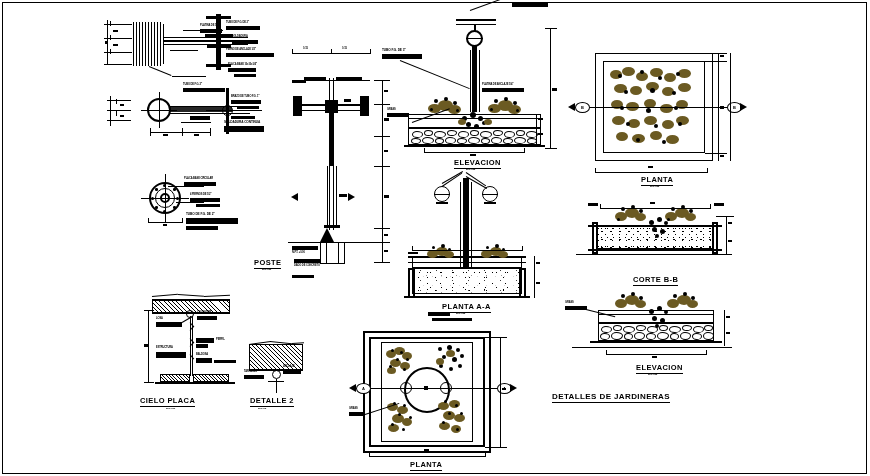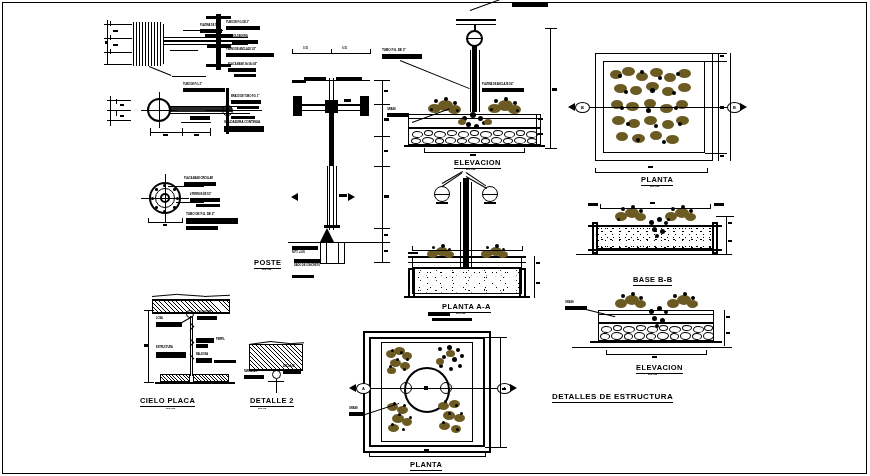--- a/index.html
+++ b/index.html
@@ -682,21 +682,21 @@
     <div class="tick" style="left:710px;top:204px;"></div>
     <div class="blk" style="left:650px;top:202px;width:5px;height:2px;"></div>
     <div class="vl" style="left:726px;top:216px;height:38px;"></div>
     <div class="hl" style="left:716px;top:216px;width:18px;"></div>
     <div class="blk" style="left:728px;top:222px;width:4px;height:2px;"></div>
     <div class="blk" style="left:728px;top:240px;width:4px;height:2px;"></div>
     <div class="blk" style="left:588px;top:203px;width:10px;height:3px;"></div>
     <div class="blk" style="left:714px;top:203px;width:10px;height:3px;"></div>
 
     <div class="ttl" style="left:633px;top:275px;">
-      <span>BASE B-B</span>
+      <span>CORTE B-B</span>
     </div>
     <div class="tx t2" style="left:644px;top:284px;">ESC: 1/25</div>
   </div>
 
   <div>
     <div class="box" style="left:598px;top:310px;width:116px;height:13px;"></div>
     <div class="hl" style="left:598px;top:314px;width:116px;"></div>
 
     <div class="box stone" style="left:598px;top:323px;width:116px;height:18px;">
       <div class="st" style="left:2px;top:2px;width:11px;height:7px;"></div>
@@ -759,21 +759,21 @@
     <div class="vl" style="left:724px;top:310px;height:36px;"></div>
     <div class="blk" style="left:726px;top:316px;width:4px;height:2px;"></div>
     <div class="blk" style="left:726px;top:332px;width:4px;height:2px;"></div>
 
     <div class="ttl" style="left:636px;top:363px;">
       <span>ELEVACION</span>
     </div>
     <div class="tx t2" style="left:648px;top:373px;">ESC: 1/25</div>
 
     <div class="ttl small" style="left:552px;top:392px;font-size:8px;">
-      <span>DETALLES DE ESTRUCTURA</span>
+      <span>DETALLES DE JARDINERAS</span>
     </div>
   </div>
 
   <div>
 
     <div class="box hatch45" style="left:152px;top:299px;width:78px;height:14px;"></div>
     <div class="hl2" style="left:152px;top:299px;width:78px;"></div>
     <div class="hl" style="left:152px;top:313px;width:78px;"></div>
 
     <div class="ln" style="left:152px;top:296px;width:26px;height:1px;transform:rotate(-5deg);transform-origin:left;"></div>

